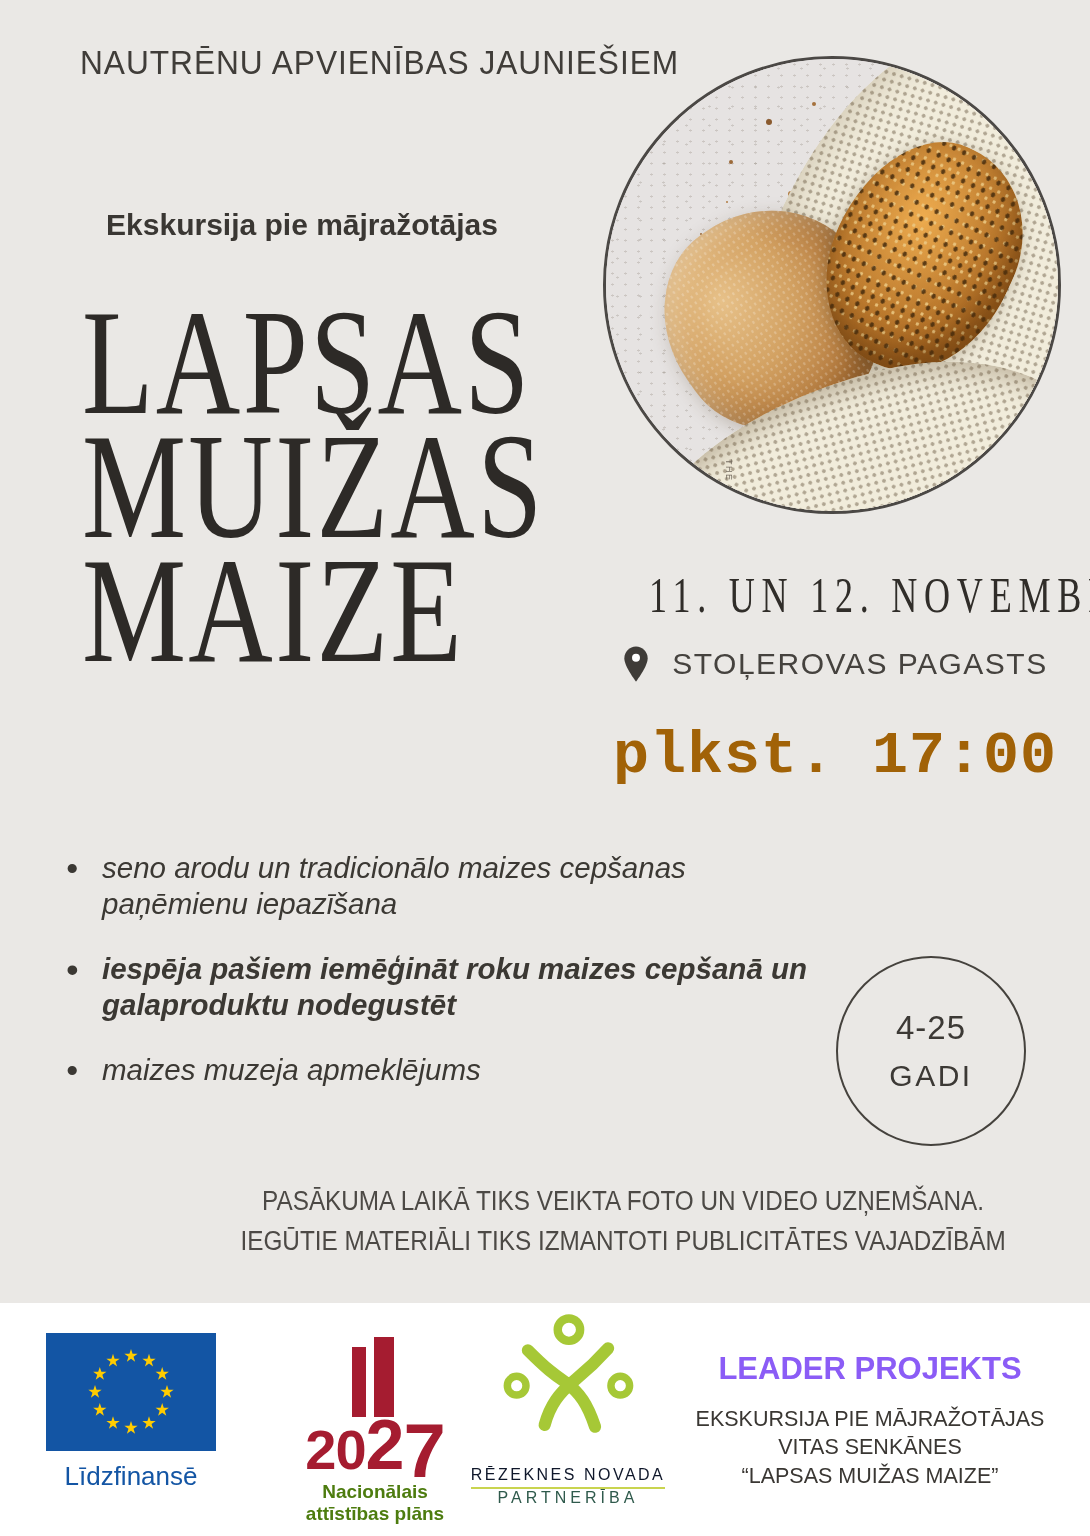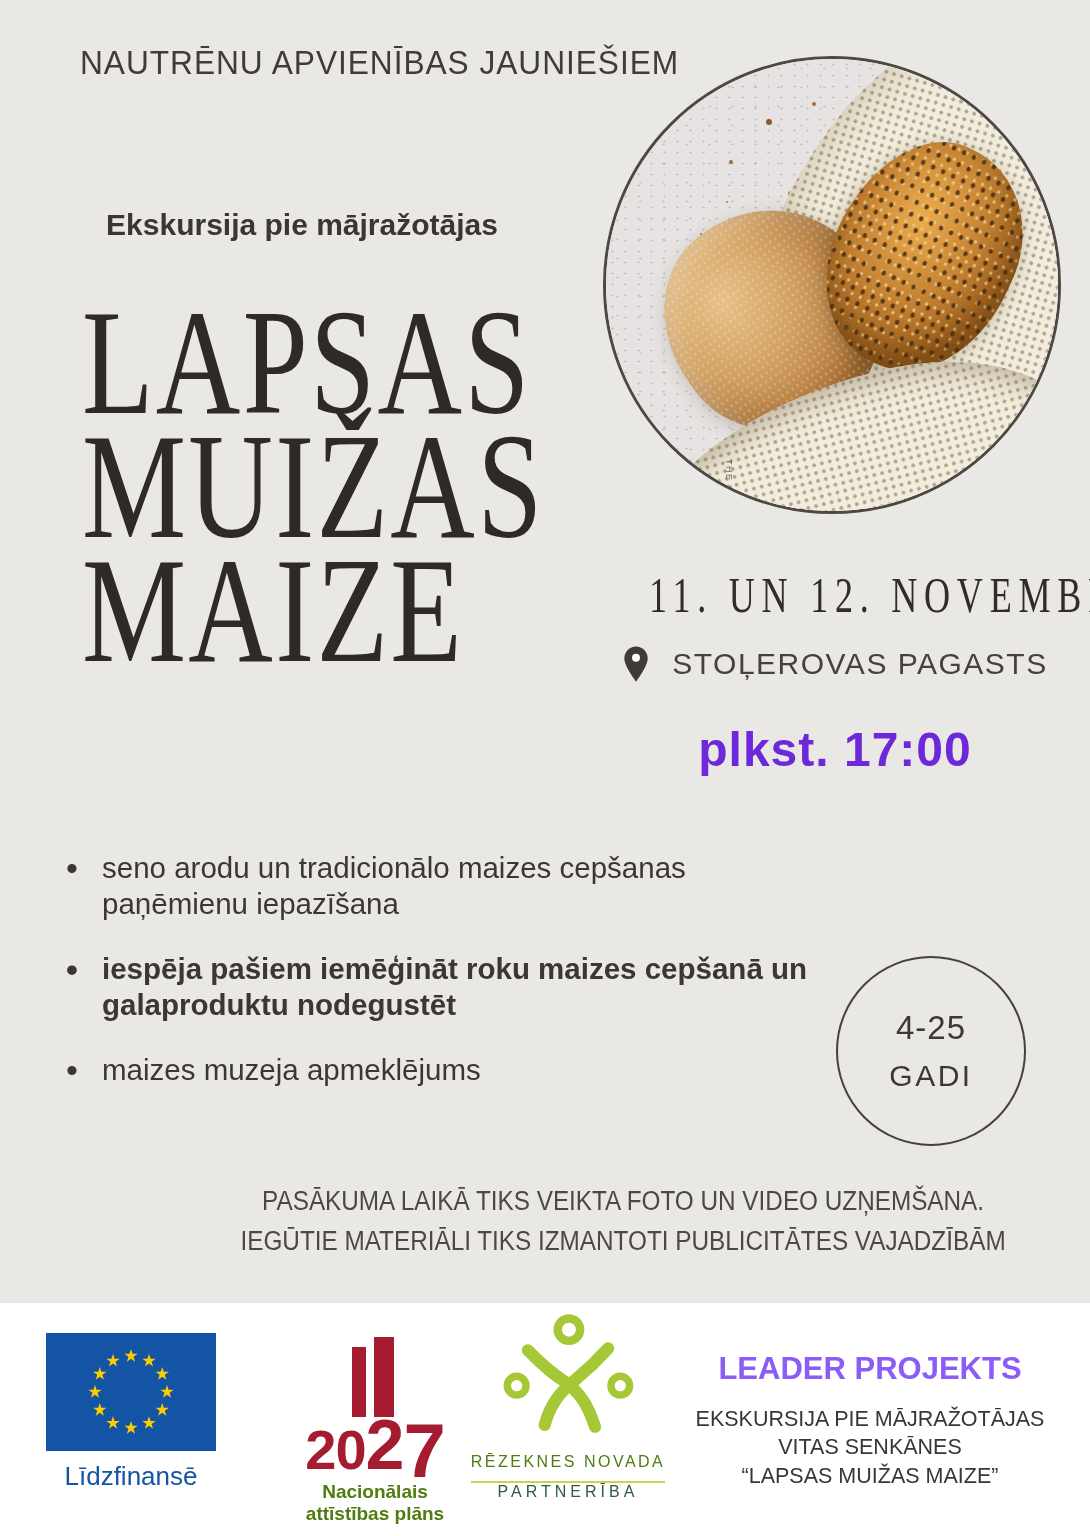--- a/index.html
+++ b/index.html
@@ -63,26 +63,26 @@
   .p-tag{left:128px;top:400px;font-size:9px;letter-spacing:1.5px;color:#776f63;
      transform:rotate(90deg);transform-origin:left top;white-space:nowrap;}
 
   
   .date{left:600px;top:566px;width:470px;text-align:center;}
   .date>span{display:inline-block;font-family:"Liberation Serif",serif;font-size:43px;
      letter-spacing:8px;color:#302d29;transform:scale(.84,1.18);transform-origin:center top;}
   .loc{left:600px;top:645px;width:470px;display:flex;align-items:center;justify-content:center;gap:22px;}
   .loc-text{font-size:30px;letter-spacing:1.5px;color:#45423e;}
   .time{left:600px;top:722px;width:470px;text-align:center;font-weight:bold;
-        font-size:48px;letter-spacing:1px;color:#6d28d9;}
+        font-size:60px;letter-spacing:1px;color:#a16207;font-family:Liberation Mono, monospace;}
 
   
   .bullets{left:58px;top:850px;width:762px;margin:0;padding:0;list-style:none;}
   .bullets li{position:relative;padding-left:44px;font-size:29.5px;line-height:1.22;
-              color:#3b3833;margin-bottom:29px;}
+              color:#3b3833;margin-bottom:29px;font-style:italic;}
   .bullets li::before{content:"•";position:absolute;left:8px;top:-2px;font-size:34px;}
   .bullets li.bold{font-weight:bold;}
 
   
   .badge{left:836px;top:956px;width:186px;height:186px;border:2.5px solid #45423d;
          border-radius:50%;display:flex;flex-direction:column;align-items:center;
          justify-content:center;gap:12px;color:#3c3935;}
   .badge .r1{font-size:33px;letter-spacing:1px;}
   .badge .r2{font-size:30px;letter-spacing:2.5px;}
 
@@ -103,22 +103,22 @@
   .bar2{left:84px;top:34px;width:20px;height:80px;}
   .ndp-year{position:absolute;left:0;top:96px;width:100%;text-align:center;
             font-weight:bold;color:#a51c30;letter-spacing:-1px;}
   .ndp-year .y1{font-size:56px;}
   .ndp-year .y2{font-size:70px;}
   .ndp-year .y3{font-size:76px;position:relative;top:8px;}
   .ndp-cap{position:absolute;left:0;top:178px;width:100%;text-align:center;font-weight:bold;
            font-size:19px;line-height:1.18;color:#4d7c0f;}
   .rnp{left:468px;top:6px;width:200px;text-align:center;}
   .rnp svg{display:block;margin:0 auto;}
-  .rnp-l1{display:inline-block;font-size:16px;letter-spacing:2.5px;color:#4d7c0f;
-          border-bottom:2px solid #c9d44f;padding-bottom:10px;}
+  .rnp-l1{display:inline-block;font-size:16px;letter-spacing:2.5px;color:#0f172a;
+          border-bottom:2px solid #c9d44f;padding-bottom:3px;margin-top:13px;}
   .rnp-l2{font-size:16px;letter-spacing:4px;color:#2f5a4c;}
   .leader{left:685px;top:48px;width:370px;text-align:center;}
   .leader-title{font-weight:bold;font-size:31px;color:#8b5cf6;margin-bottom:18px;}
   .leader-line{font-size:21.5px;line-height:1.32;color:#3a3733;}
 </style>
 </head>
 <body>
 
 <div class="poster">
 

